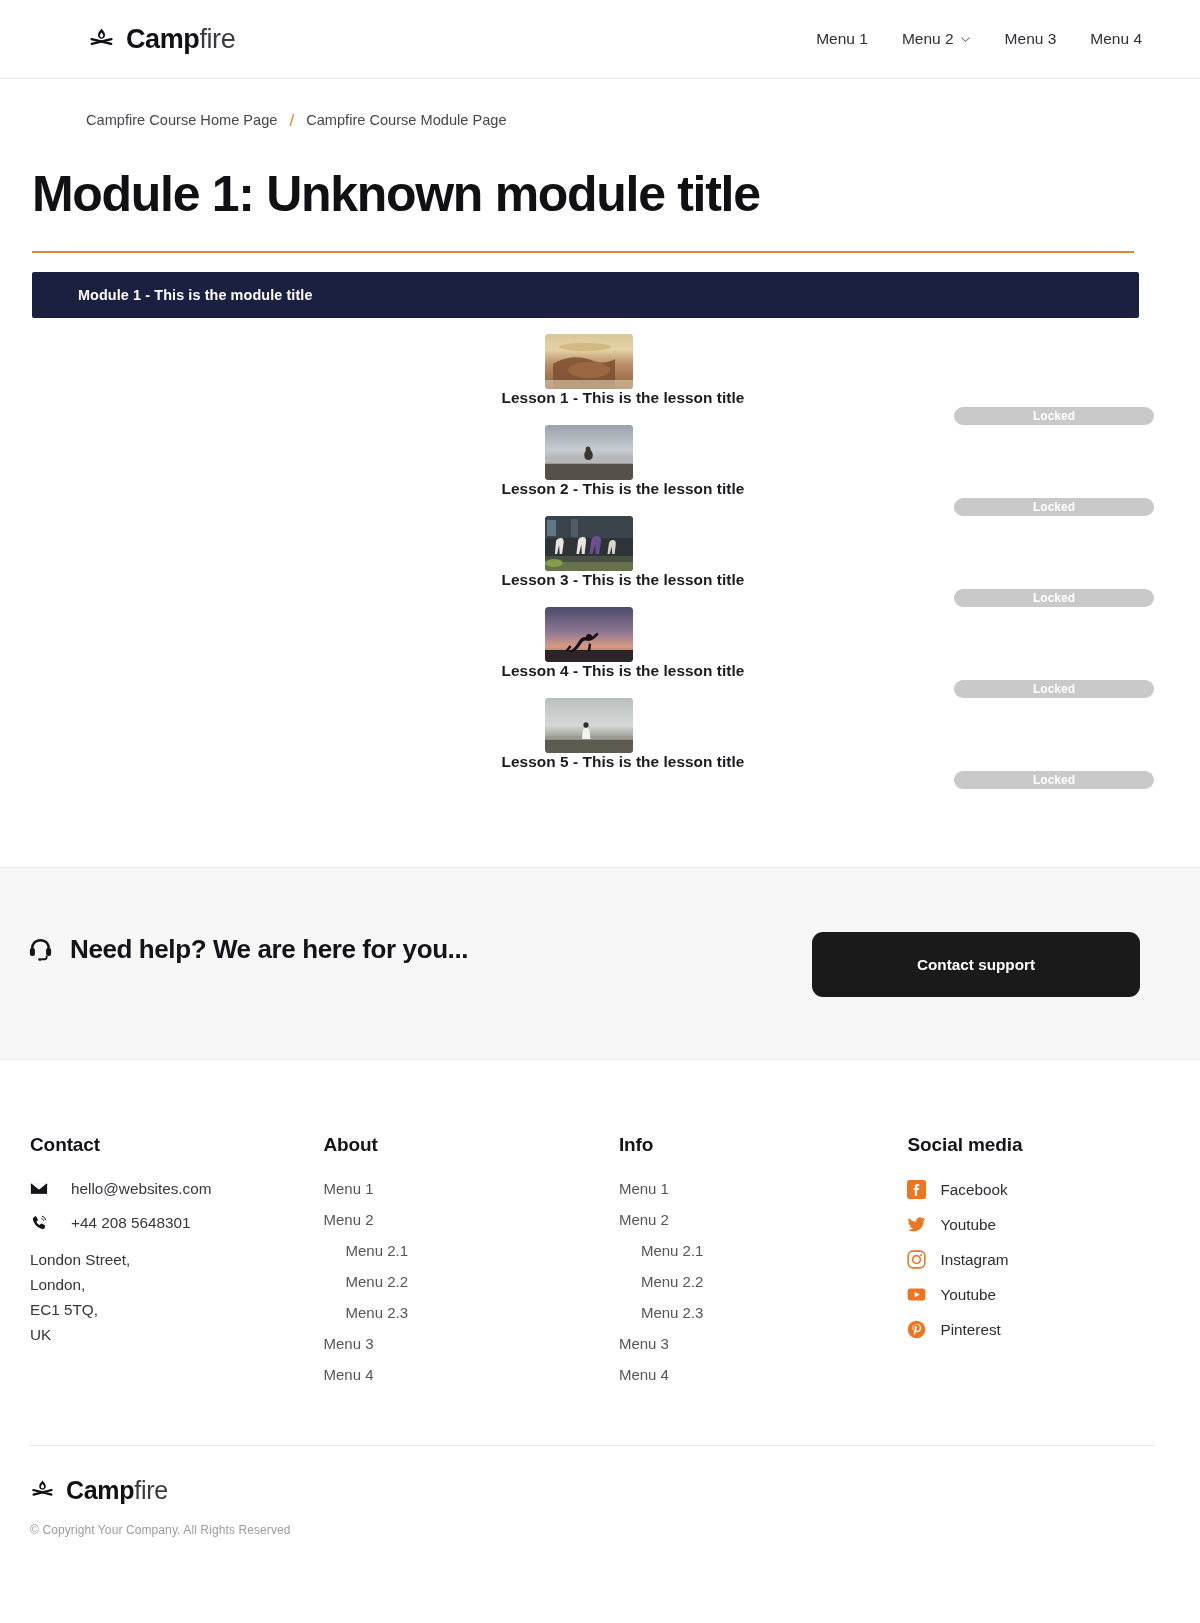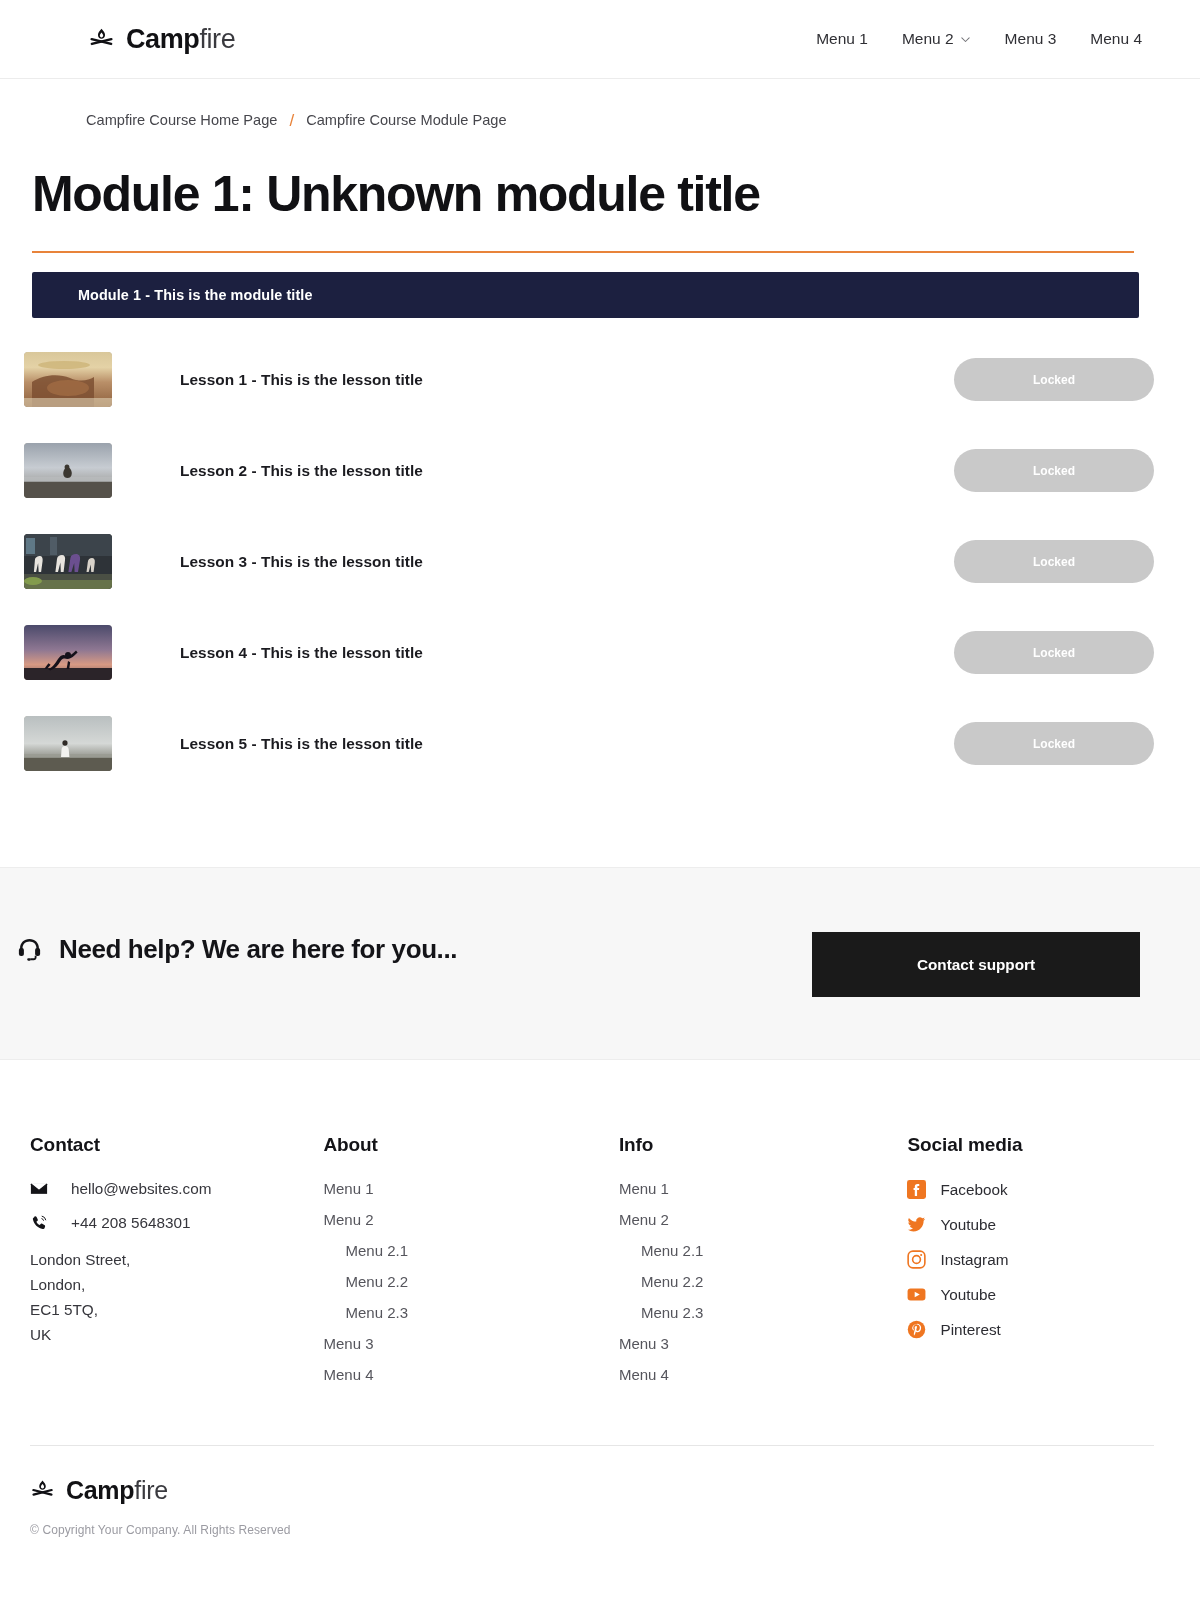--- a/index.html
+++ b/index.html
@@ -109,20 +109,21 @@
   }
 
   
   .lessons { padding: 0 0 0 0; margin-top: 16px; }
   .lesson-row {
     display: flex;
     align-items: center;
     height: 91px;
     padding-left: 24px;
     padding-right: 46px;
+    flex-direction: column;
   }
   .lesson-thumb {
     width: 88px;
     height: 55px;
     border-radius: 4px;
     flex: none;
     overflow: hidden;
     position: relative;
     background: #b9b2a6;
   }
@@ -149,21 +150,21 @@
     cursor: pointer;
     user-select: none;
   }
 
   
   .help-band {
     margin-top: 78px;
     background: #f7f7f7;
     border-top: 1px solid #ededed;
     border-bottom: 1px solid #ededed;
-    padding: 62px 60px 62px 16px;
+    padding: 62px 60px 62px 27px;
     display: flex;
     align-items: flex-start;
   }
   .help-left { flex: 1; padding-top: 4px; }
   .help-heading {
     display: flex;
     align-items: center;
     gap: 16px;
   }
   .headset-icon { width: 27px; height: 27px; display: block; flex: none; }
@@ -179,21 +180,21 @@
     font-size: 17px;
     color: #2d2d33;
     letter-spacing: .05px;
   }
   .support-btn {
     width: 328px;
     height: 65px;
     background: #1a1a1a;
     color: #ffffff;
     border: none;
-    border-radius: 0;
+    border-radius: 11px;
     font-family: "Liberation Sans", sans-serif;
     font-size: 15.3px;
     font-weight: 700;
     cursor: pointer;
     margin-top: 2px;
     flex: none;
   }
 
   
   .footer {

